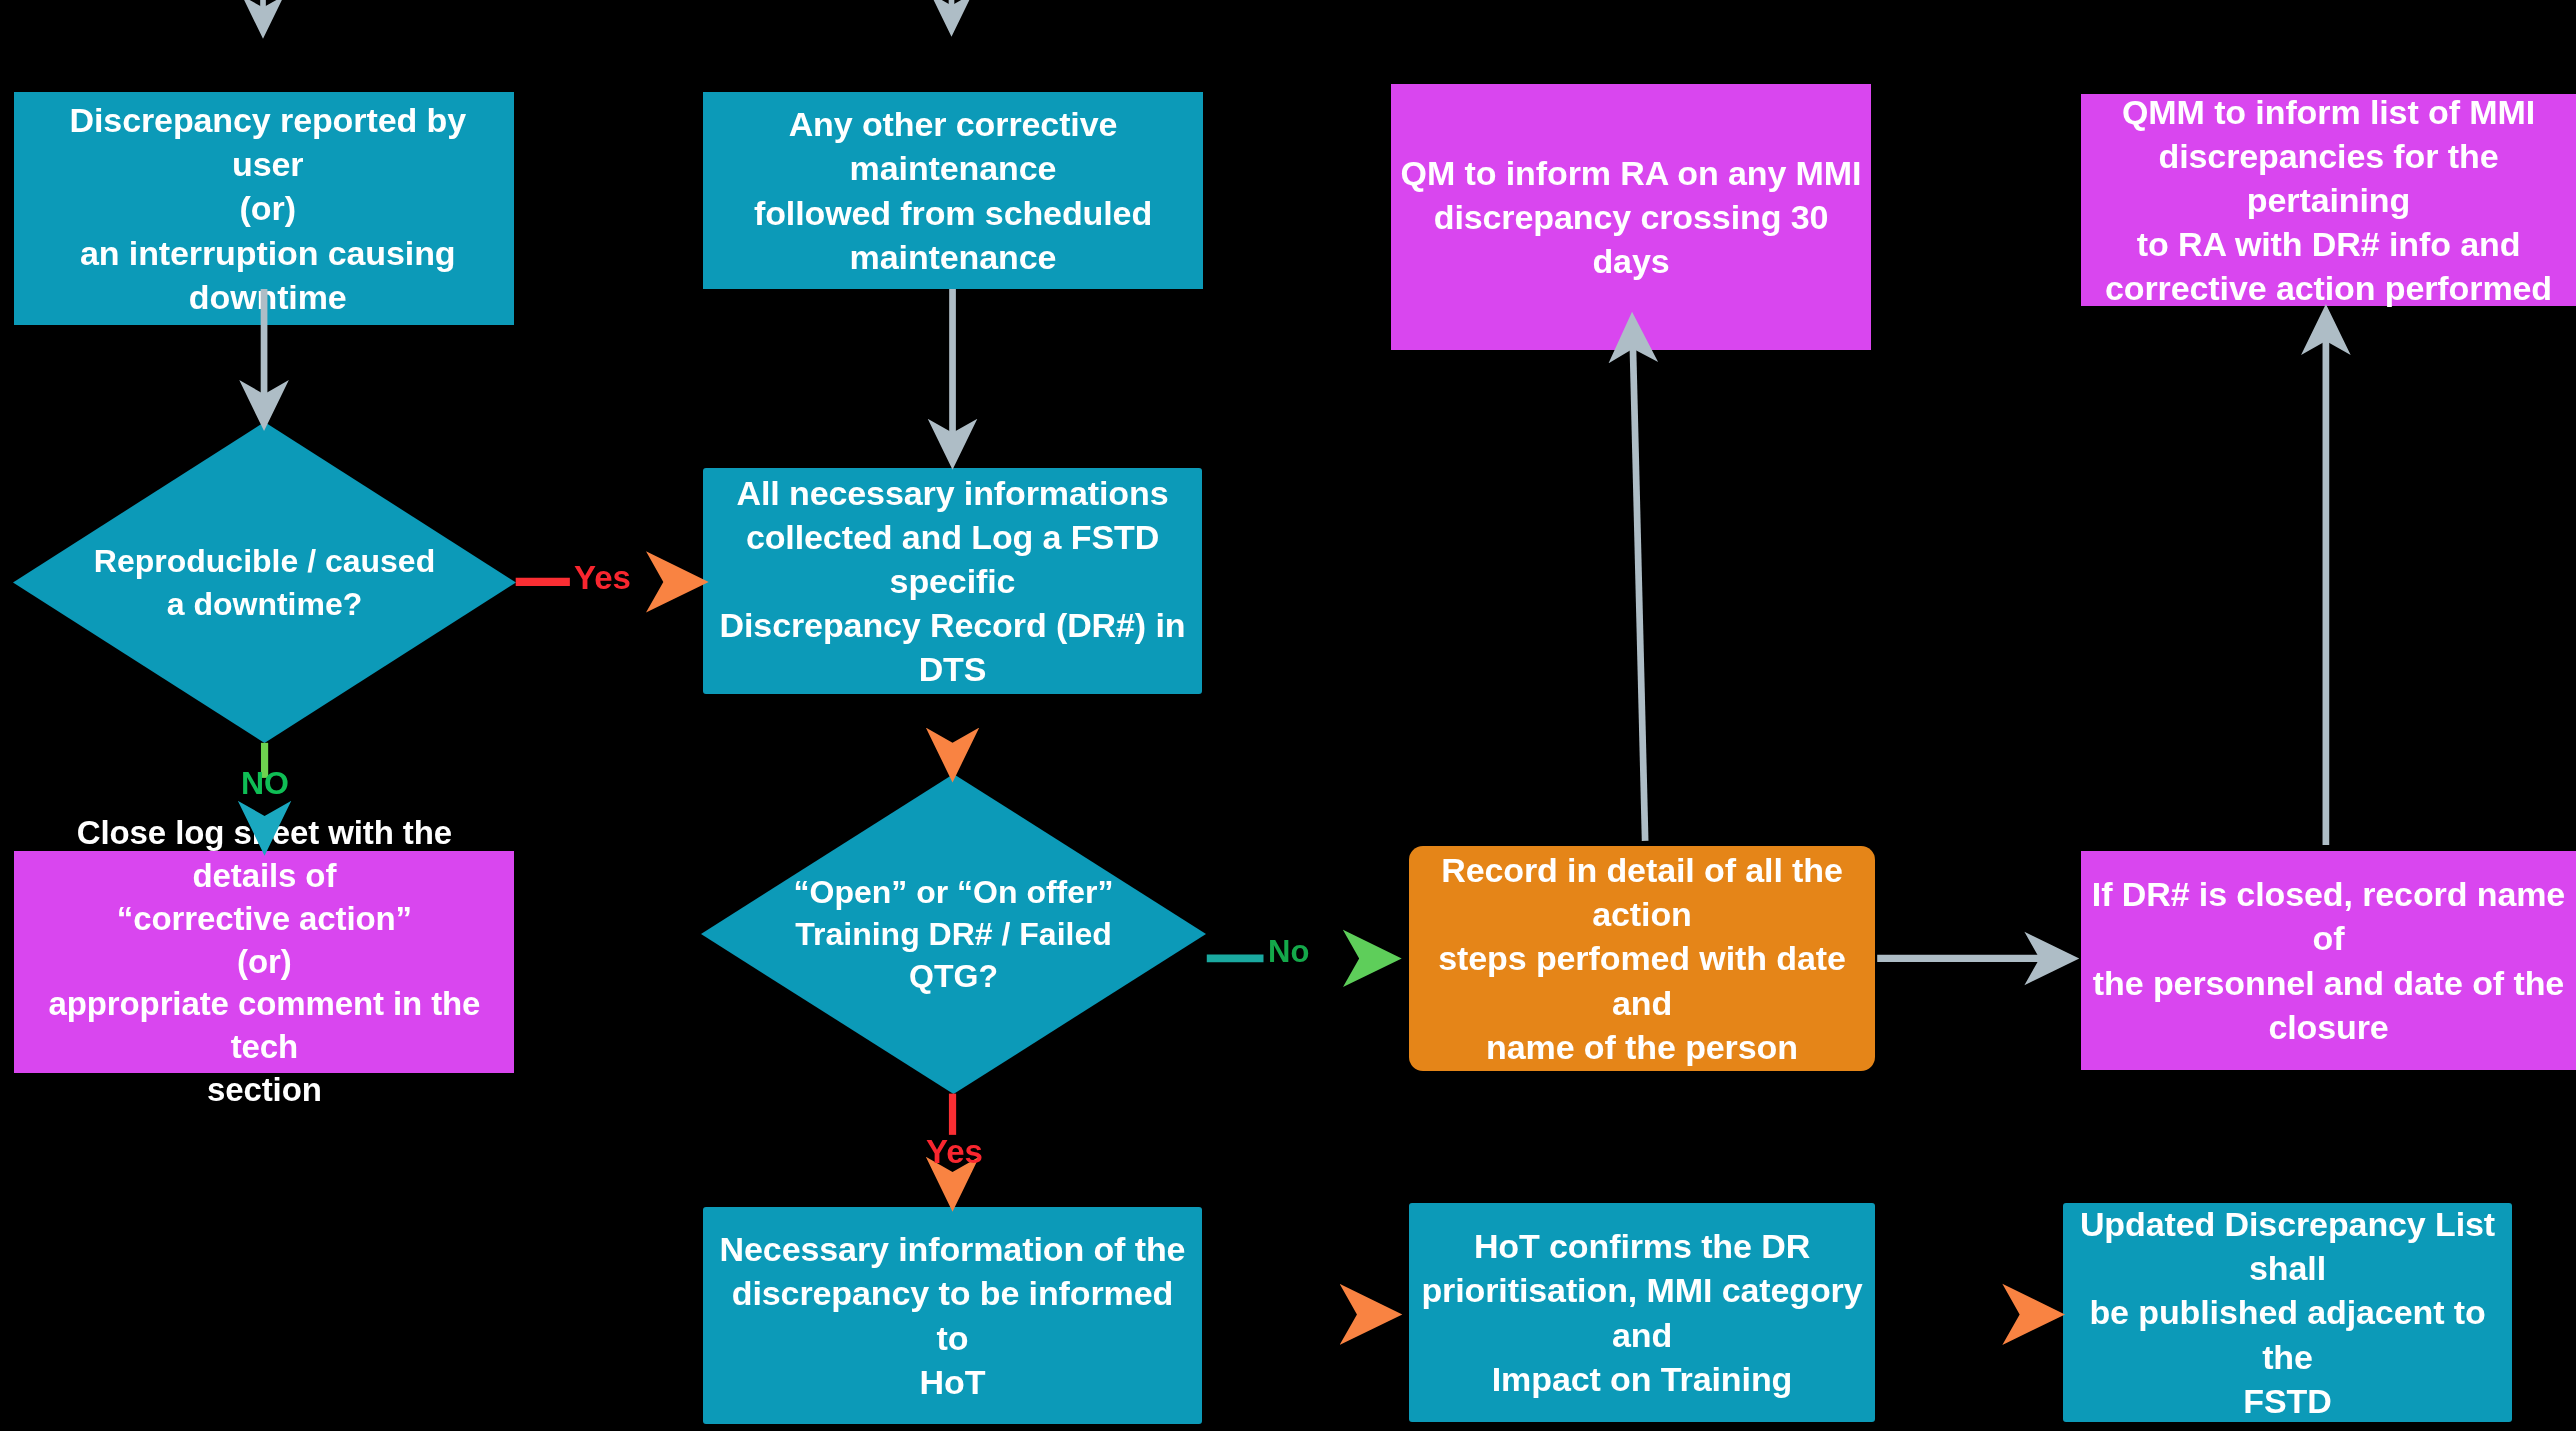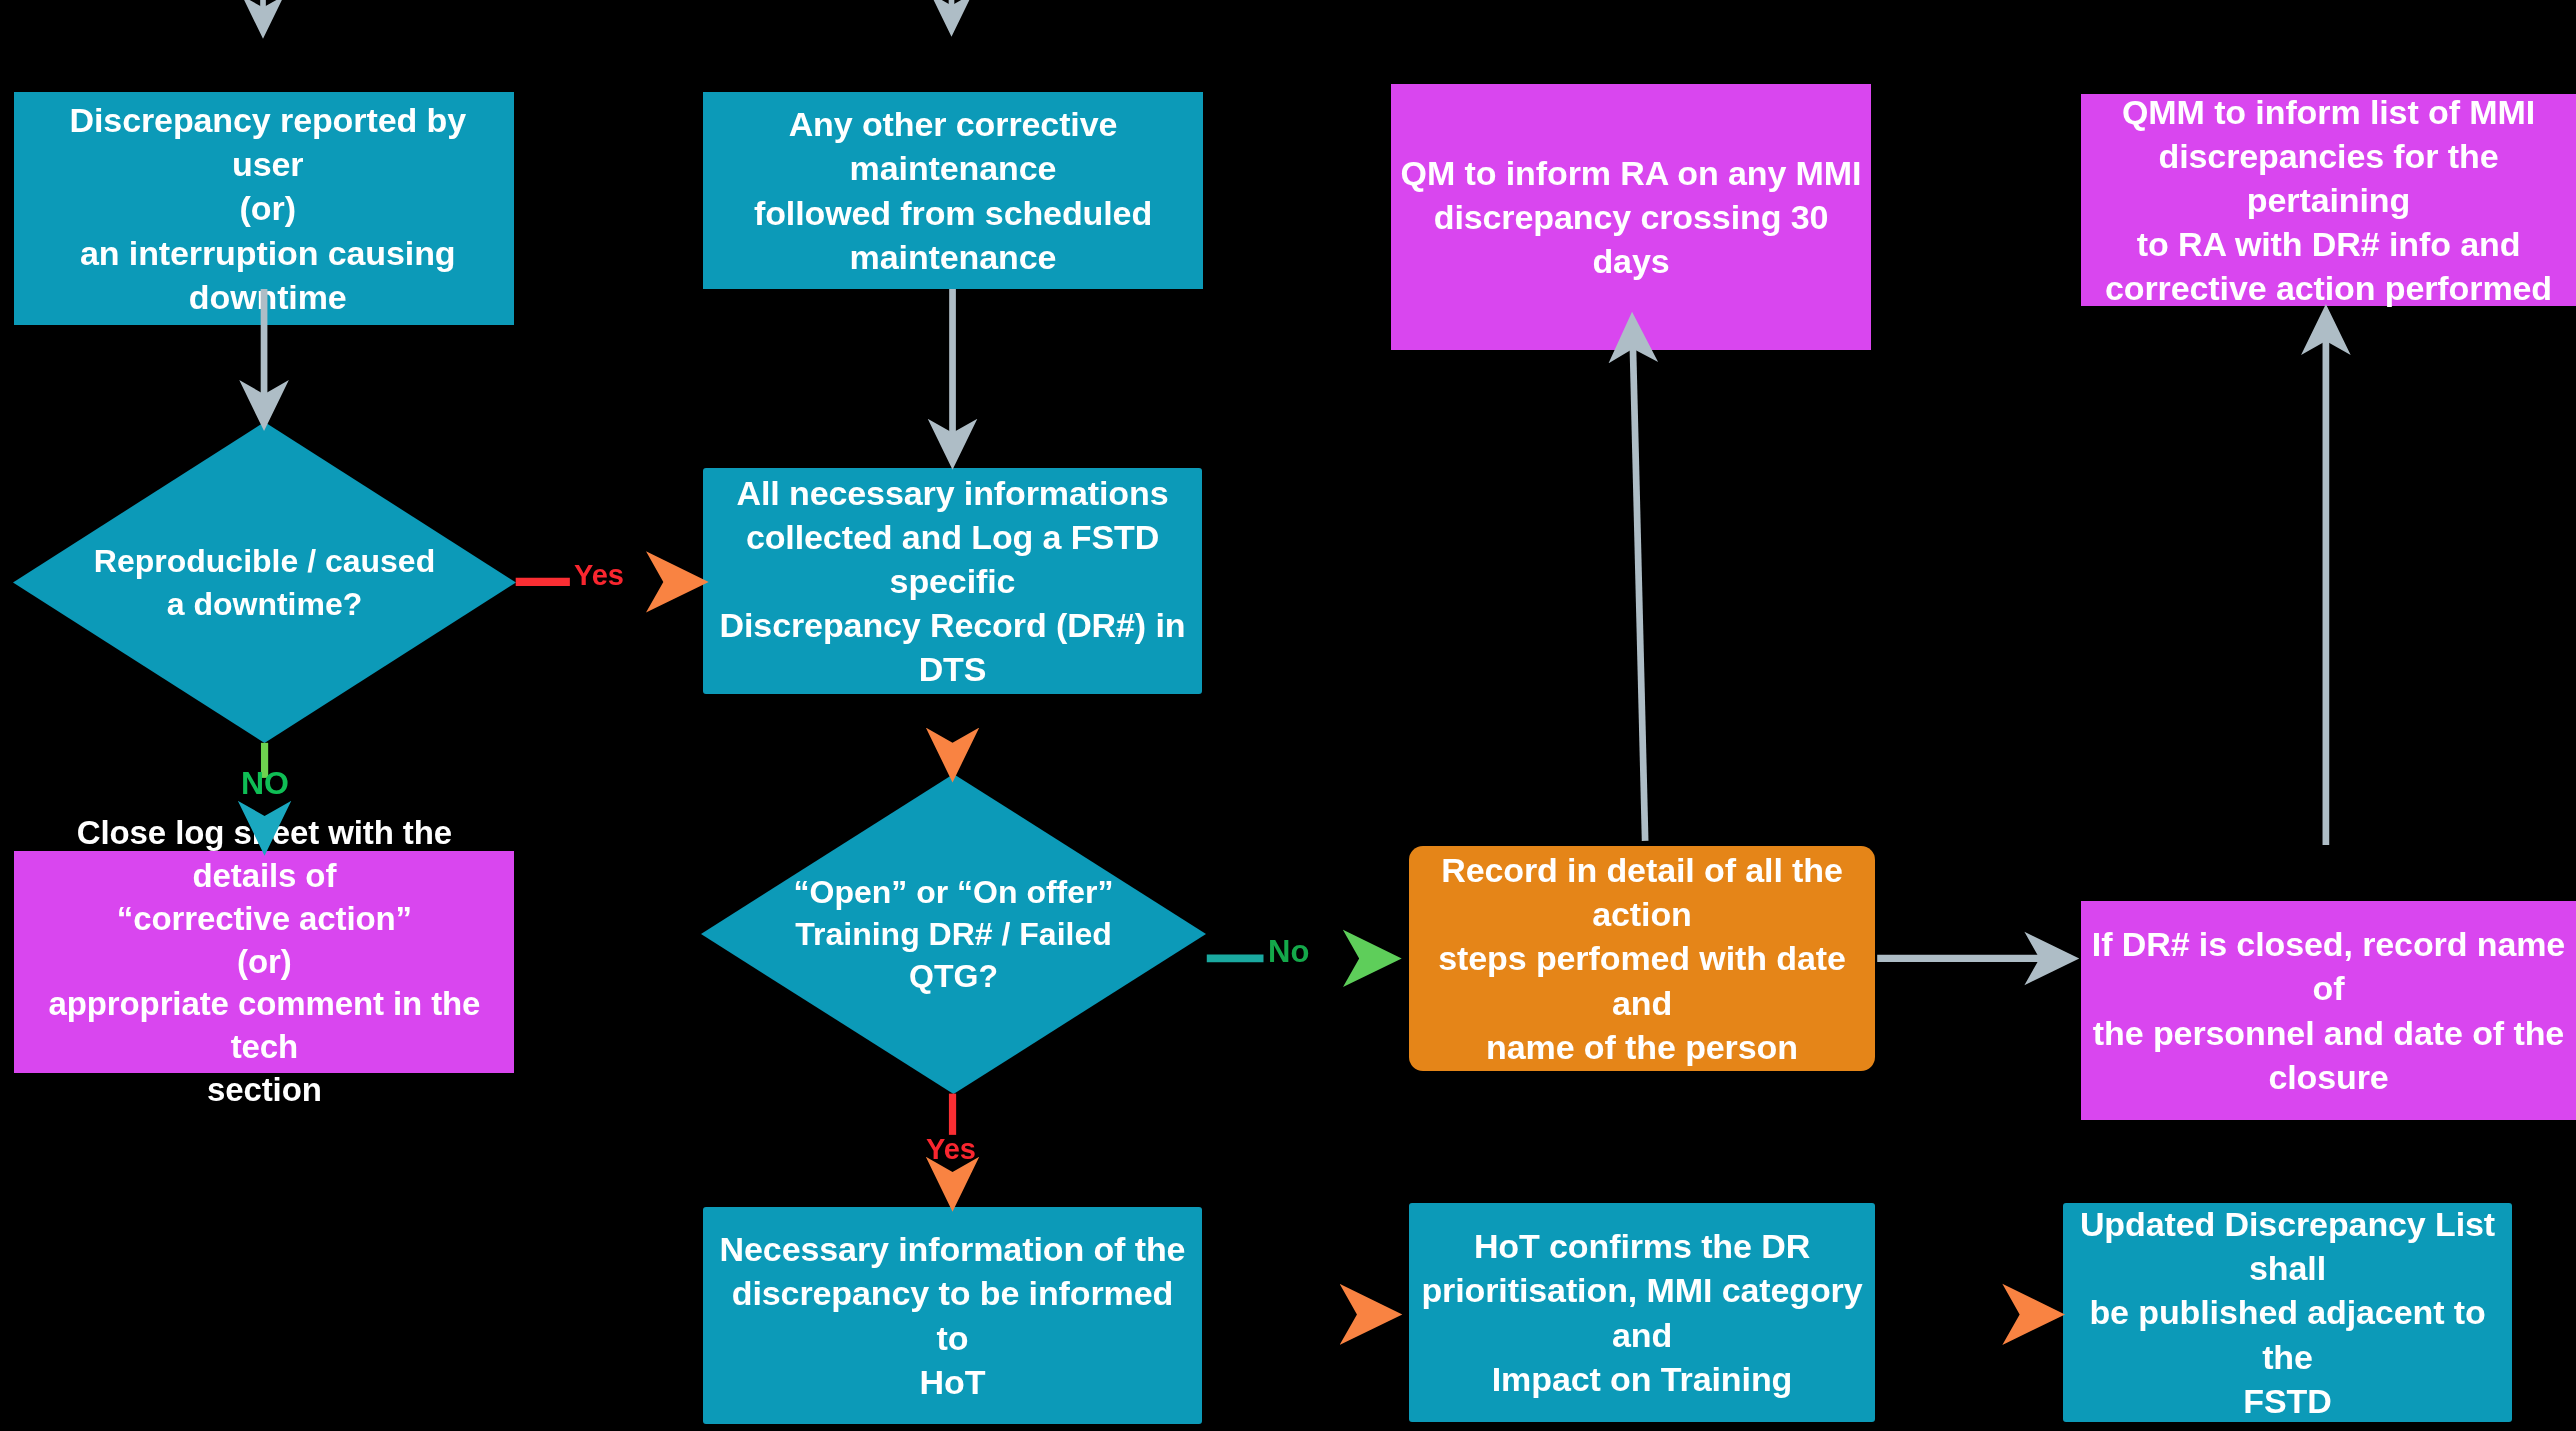--- a/index.html
+++ b/index.html
@@ -63,21 +63,21 @@
     z-index: 2;
   }
 
   
   .edge-label {
     position: absolute;
     font-weight: bold;
     white-space: nowrap;
     z-index: 6;
   }
-  .lbl-yes   { color: #f9262f; font-size: 29px; }
+  .lbl-yes   { color: #f9262f; font-size: 33px; }
   .lbl-no-gr { color: #0fbe55; font-size: 32px; }
   .lbl-no-lc { color: #14a84a; font-size: 31px; }
 
   svg.wires {
     position: absolute;
     left: 0; top: 0;
     width: 2576px;
     height: 1432px;
     z-index: 1;
     overflow: visible;
@@ -240,21 +240,21 @@
   <div class="edge-label lbl-no-lc" style="left:1268px; top:934px;">No</div>
 
   <div class="edge-label lbl-yes" style="left:926px; top:1133px;">Yes</div>
 
   <div class="node n-orange-r" style="left:1409px; top:846px; width:466px; height:225px;">
     <span class="txt">Record in detail of all the action
 steps perfomed with date and
 name of the person</span>
   </div>
 
-  <div class="node n-gray" style="left:2081px; top:901px; width:495px; height:219px;">
+  <div class="node n-gray" style="left:2081px; top:851px; width:495px; height:219px;">
     <span class="txt">If DR# is closed, record name of
 the personnel and date of the
 closure</span>
   </div>
 
   <div class="node n-teal-r" style="left:703px; top:1207px; width:499px; height:217px;">
     <span class="txt">Necessary information of the
 discrepancy to be informed to
 HoT</span>
   </div>

